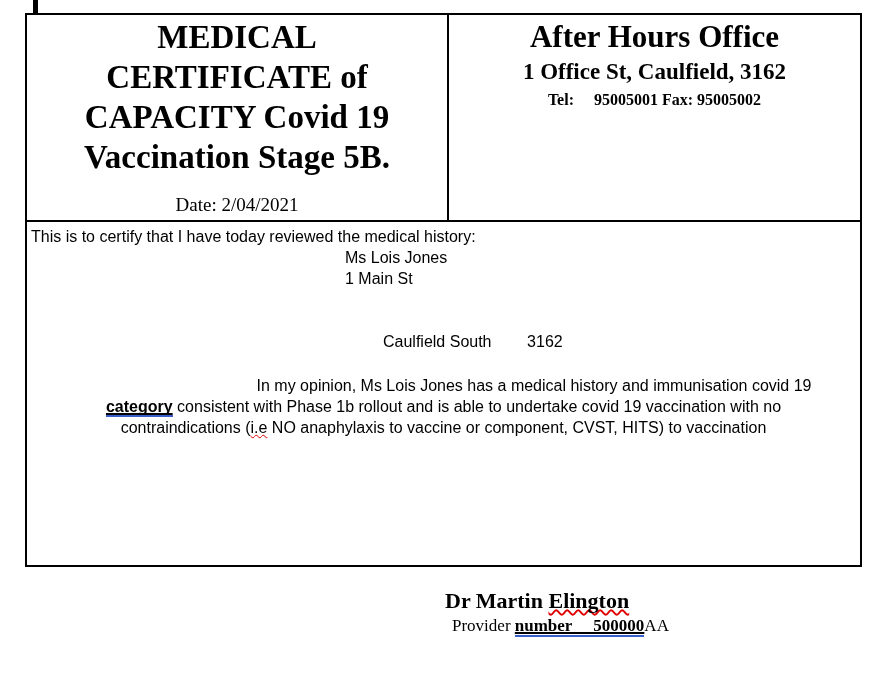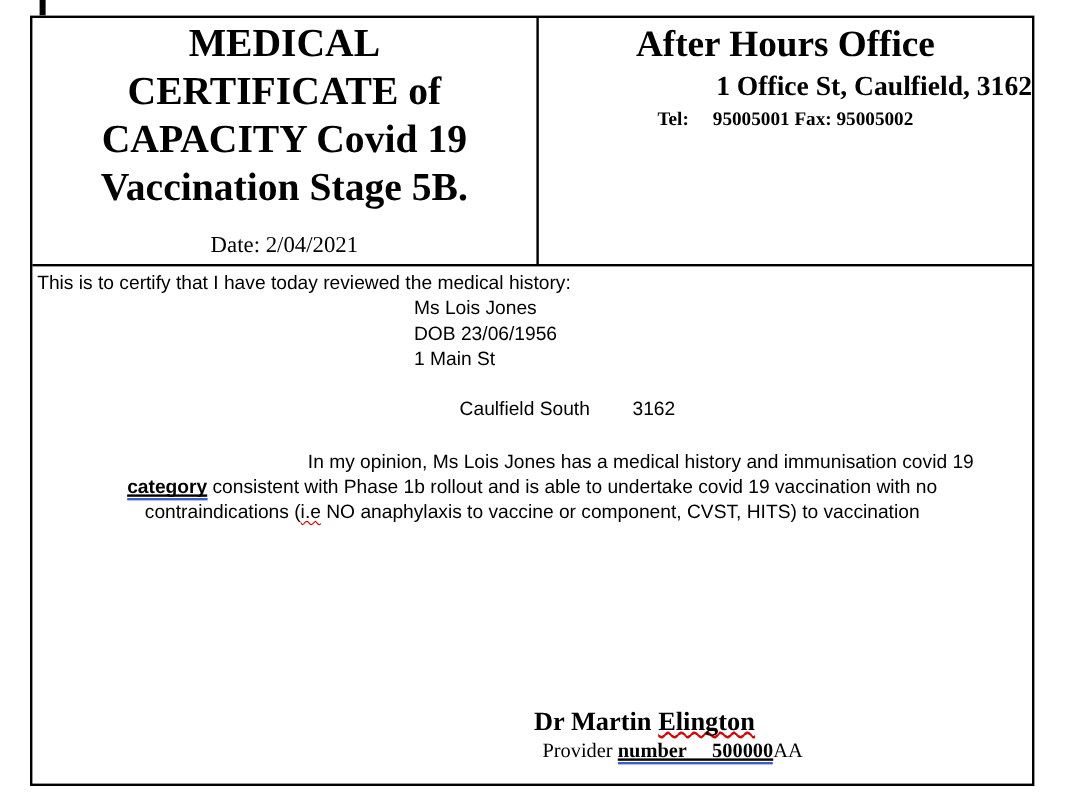--- a/index.html
+++ b/index.html
@@ -3,21 +3,21 @@
 <meta charset="utf-8">
 <style>
   html,body{margin:0;padding:0;background:#ffffff;}
   .page{
     position:relative;width:889px;height:676px;background:#ffffff;
     font-family:"Liberation Sans","DejaVu Sans",sans-serif;color:#000;
     overflow:hidden;
   }
   .caret{position:absolute;left:33px;top:0;width:5px;height:13px;background:#000;}
   .doc-table{
-    position:absolute;left:25px;top:13px;width:837px;height:642px;
+    position:absolute;left:25px;top:13px;width:837px;height:554px;
     border:2px solid #000;box-sizing:border-box;background:#fff;
   }
   .header-row{display:flex;height:205px;border-bottom:2px solid #000;}
   .cell{box-sizing:border-box;}
   .cell-left{
     width:422px;border-right:2px solid #000;
     display:flex;flex-direction:column;align-items:center;
   }
   .cell-right{flex:1;text-align:center;}
   .title{
@@ -28,21 +28,21 @@
   .date-line{
     font-family:"Liberation Serif","DejaVu Serif",serif;
     font-size:19px;line-height:21px;margin-top:17px;
   }
   .clinic-name{
     font-family:"Liberation Serif","DejaVu Serif",serif;
     font-weight:bold;font-size:31px;line-height:39px;margin-top:2px;
   }
   .clinic-address{
     font-family:"Liberation Serif","DejaVu Serif",serif;
-    font-weight:bold;font-size:23px;line-height:31px;text-align:right;
+    font-weight:bold;font-size:23px;line-height:31px;
   }
   .clinic-phone{
     font-family:"Liberation Serif","DejaVu Serif",serif;
     font-weight:bold;font-size:16px;line-height:26px;white-space:pre-wrap;
   }
   .body-row{position:relative;height:431px;font-size:16px;line-height:21px;}
   .abs{position:absolute;}
   .certify-line{left:4px;top:4px;}
   .patient-block{left:318px;top:25px;}
   .suburb-line{left:356px;top:109px;white-space:pre-wrap;}
@@ -112,21 +112,20 @@
       </div>
 
     </div>
 
     <div class="body-row">
 
       <div class="abs certify-line">This is to certify that I have today reviewed the medical history:</div>
 
       <div class="abs patient-block">
         <div>Ms Lois Jones</div>
-        <div>DOB 23/06/1956</div>
         <div>1 Main St</div>
       </div>
 
       <div class="abs suburb-line">Caulfield South        3162</div>
 
       <div class="abs opinion">
         <div class="op-l1">In my opinion, Ms Lois Jones has a medical history and immunisation covid 19</div>
         <div><span class="grammar">category</span><span> consistent with Phase 1b rollout and is able to undertake covid 19 vaccination with no</span></div>
         <div><span>contraindications (</span><span class="spell">i.e</span><span> NO anaphylaxis to vaccine or component, CVST, HITS) to vaccination</span></div>
       </div>

